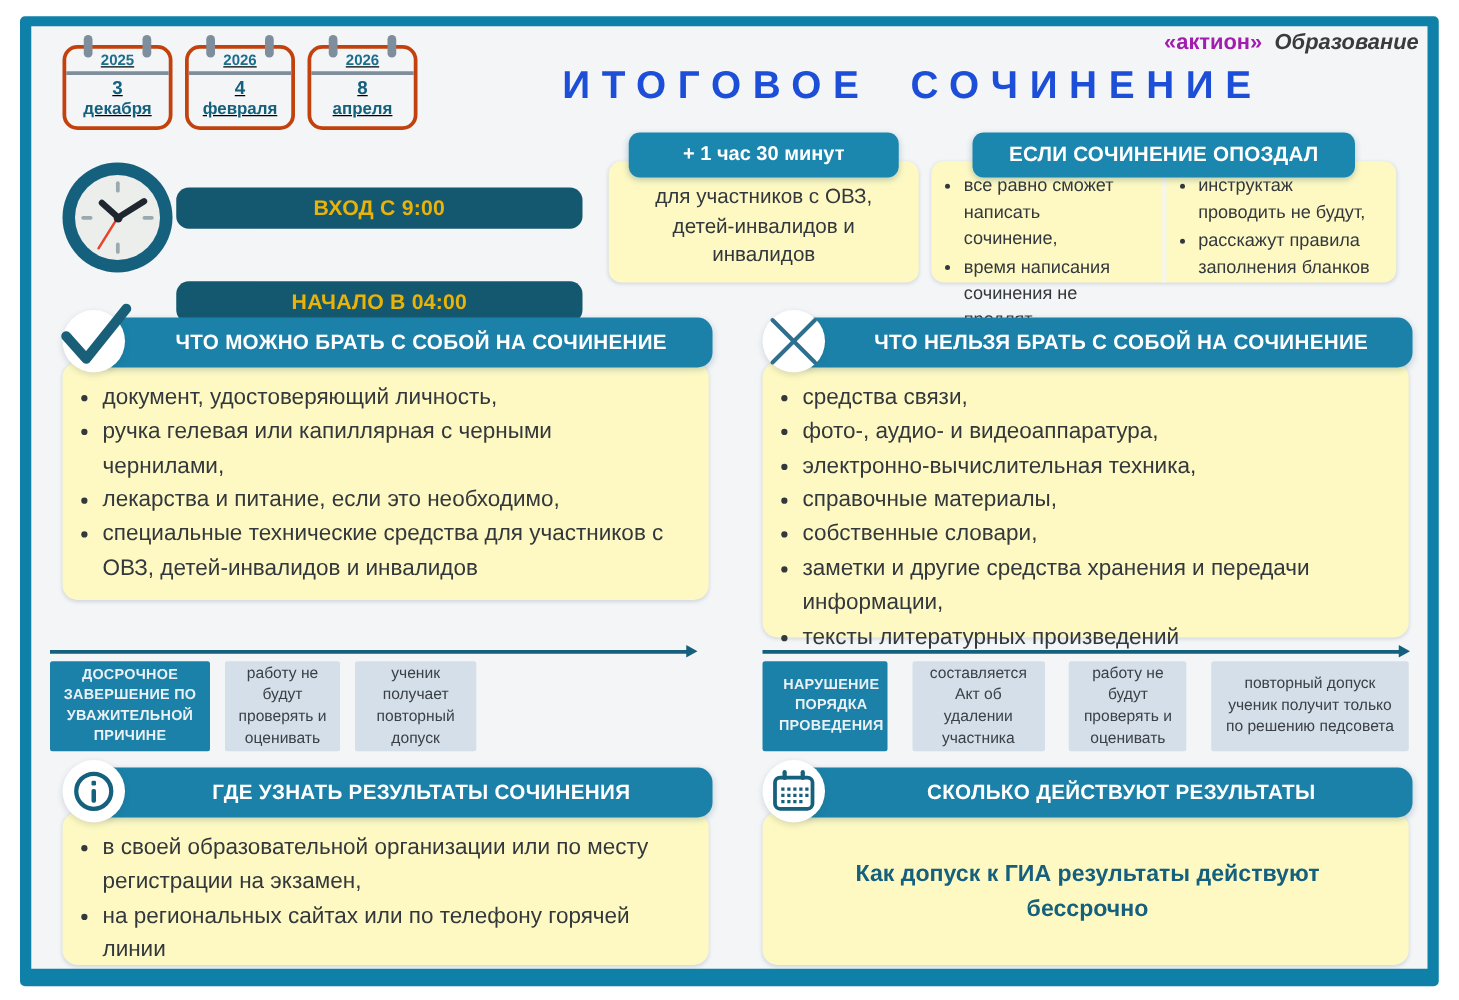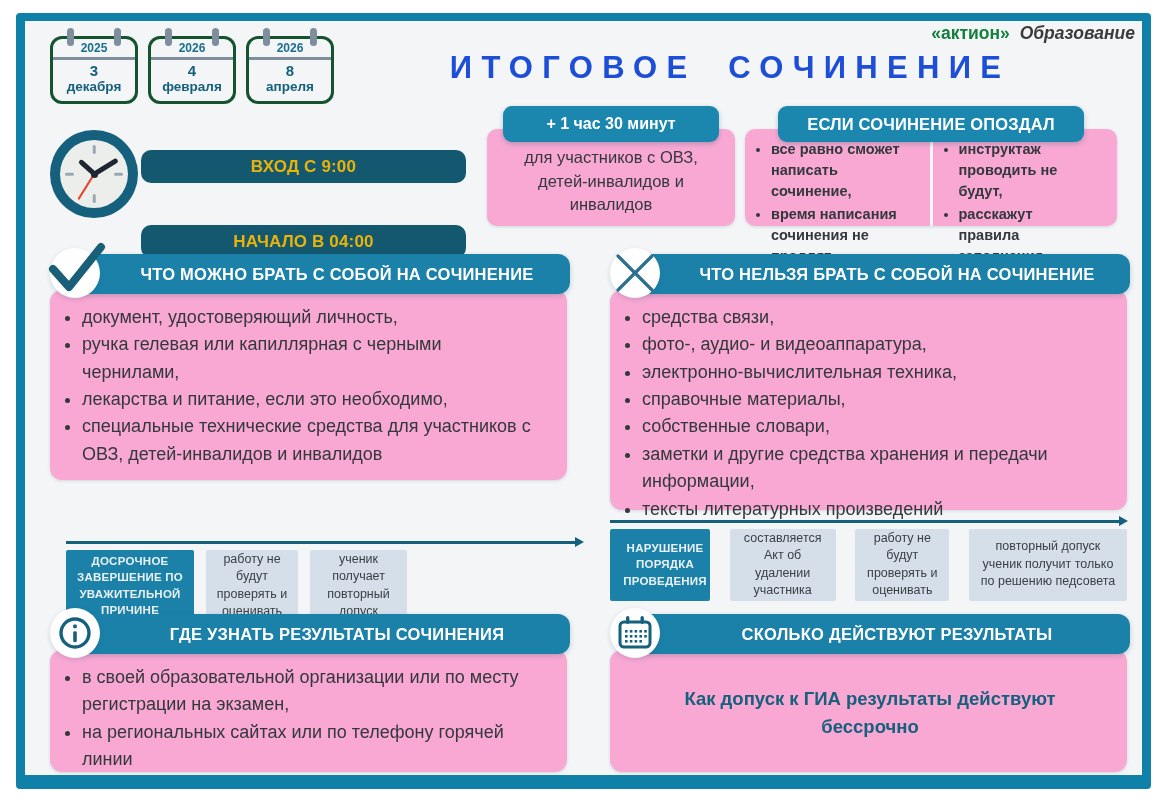--- a/index.html
+++ b/index.html
@@ -15,27 +15,27 @@
     border:9px solid #0F81A8;border-bottom-width:14px;border-top-width:8px;
     border-radius:4px;
     background:#F3F5F7;
   }
   
   .dates{position:absolute;left:50px;top:28px;display:flex;gap:10px;}
   .cal{position:relative;width:88px;height:76px;}
   .cal-ring{position:absolute;top:0;width:7px;height:18px;background:#7E8E9C;border-radius:4px;z-index:2;}
   .cal-ring.r1{left:17px;}
   .cal-ring.r2{right:17px;}
-  .cal-body{position:absolute;top:8px;left:0;right:0;bottom:0;border:3px solid #14532d;border-radius:12px;box-sizing:border-box;}
+  .cal-body{position:absolute;top:8px;left:0;right:0;bottom:0;border:3px solid #c2410c;border-radius:12px;box-sizing:border-box;text-decoration:underline;}
   .cal-year{height:18px;border-bottom:3px solid #7E8E9C;text-align:center;font-size:12px;font-weight:bold;color:#1A6E8E;line-height:19px;}
   .cal-day{text-align:center;font-size:15px;font-weight:bold;color:#15607C;margin-top:2px;line-height:17px;}
   .cal-month{text-align:center;font-size:13.5px;font-weight:bold;color:#15607C;line-height:16px;}
   
   .logo{position:absolute;right:32px;top:23px;font-size:17.5px;white-space:nowrap;}
-  .logo-main{color:#15803d;font-weight:bold;}
+  .logo-main{color:#a21caf;font-weight:bold;}
   .logo-suffix{color:#3B3B3B;font-weight:bold;font-style:italic;margin-left:5px;}
   
   .title{
     position:absolute;left:400px;top:50px;width:660px;margin:0;
     text-align:center;font-size:31px;font-weight:bold;color:#1d4ed8;
     letter-spacing:0.30em;word-spacing:0.45em;
   }
   
   .clock{position:absolute;left:50px;top:130px;width:88px;height:88px;background:#15607C;border-radius:50%;}
   .clock-face{position:absolute;inset:10px;background:#ECEEEC;border-radius:50%;}
@@ -51,29 +51,29 @@
   .clock-center{position:absolute;left:50%;top:50%;width:7px;height:7px;margin:-3.5px 0 0 -3.5px;background:#20262F;border-radius:50%;}
   
   .schedule{position:absolute;left:141px;top:115px;width:325px;display:flex;flex-direction:column;gap:7px;}
   .pill-dark{
     height:33px;background:#14586F;border-radius:10px;color:#eab308;
     font-weight:bold;font-size:17px;display:flex;align-items:center;justify-content:center;
     letter-spacing:.01em;
     margin-top:35px;
   }
   
-  .card{background:#f9a8d4;border-radius:10px;box-shadow:0 1px 3px rgba(110,130,150,.25);box-sizing:border-box;}
+  .card{background:#fef9c3;border-radius:10px;box-shadow:0 1px 3px rgba(110,130,150,.25);box-sizing:border-box;}
   .extra-card{position:absolute;left:487px;top:129px;width:248px;height:97px;display:flex;align-items:center;justify-content:center;text-align:center;color:#33383D;font-size:16.5px;line-height:1.45;padding:14px 14px 6px;}
   .extra-badge{
     position:absolute;left:503px;top:106px;width:216px;height:36px;z-index:2;
     background:#1C87AE;border-radius:9px;color:#fff;font-weight:bold;font-size:16px;
     display:flex;align-items:center;justify-content:center;box-shadow:0 2px 5px rgba(40,90,110,.3);
   }
   .late-card{position:absolute;left:745px;top:129px;width:372px;height:97px;display:flex;}
-  .late-col{flex:1;padding:10px 20px 6px 8px;box-sizing:border-box;font-weight:bold;}
+  .late-col{flex:1;padding:10px 20px 6px 8px;box-sizing:border-box;}
   .late-col.first{border-right:3px solid #F3F5F7;}
   .late-badge{
     position:absolute;left:778px;top:106px;width:306px;height:36px;z-index:2;
     background:#1C87AE;border-radius:9px;color:#fff;font-weight:bold;font-size:16.5px;
     display:flex;align-items:center;justify-content:center;box-shadow:0 2px 5px rgba(40,90,110,.3);letter-spacing:.01em;
   }
   .mini-list{margin:0;padding:0 0 0 18px;color:#33383D;font-size:14.5px;line-height:1.45;}
   .mini-list li::marker{color:#33383D;}
   .mini-list li{margin-bottom:2px;}
   
@@ -219,21 +219,21 @@
       <li>средства связи,</li>
       <li>фото-, аудио- и видеоаппаратура,</li>
       <li>электронно-вычислительная техника,</li>
       <li>справочные материалы,</li>
       <li>собственные словари,</li>
       <li>заметки и другие средства хранения и передачи информации,</li>
       <li>тексты литературных произведений</li>
     </ul>
   </div>
 
-  <div class="flow left" style="left:66px;margin-top:21px;">
+  <div class="flow left" style="left:40px;">
     <div class="arrow"></div>
     <div class="steps">
       <div class="flow-box flow-head w1">ДОСРОЧНОЕ ЗАВЕРШЕНИЕ ПО УВАЖИТЕЛЬНОЙ ПРИЧИНЕ</div>
       <div class="flow-box flow-step w3">работу не будут проверять и оценивать</div>
       <div class="flow-box flow-step w4">ученик получает повторный допуск</div>
     </div>
   </div>
 
   <div class="flow right" style="left:610px;">
     <div class="arrow"></div>

